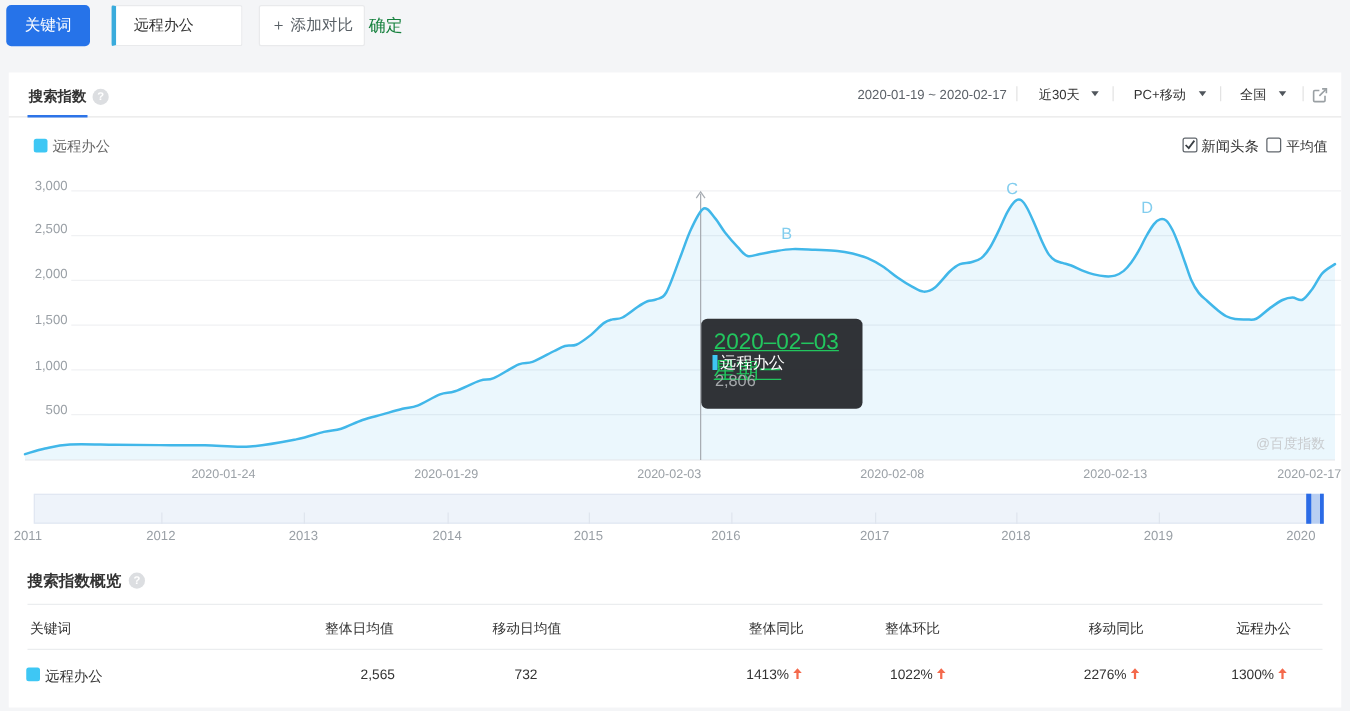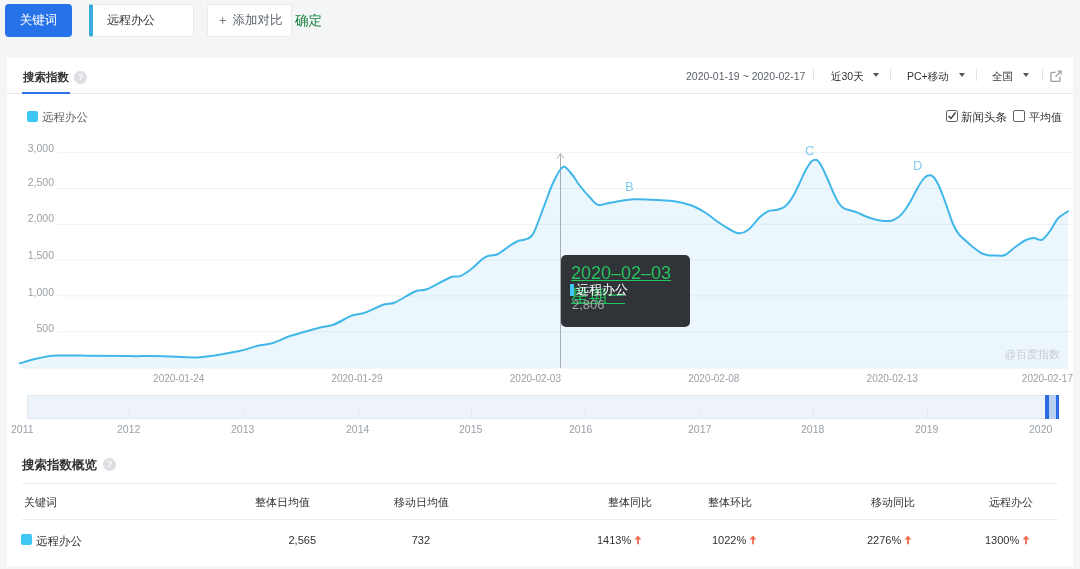--- a/index.html
+++ b/index.html
@@ -152,23 +152,23 @@
   <div class="abs yearlab" style="left:562px;">2016</div>
   <div class="abs yearlab" style="left:681px;">2017</div>
   <div class="abs yearlab" style="left:794px;">2018</div>
   <div class="abs yearlab" style="left:908px;">2019</div>
   <div class="abs yearlab" style="left:1022px;">2020</div>
 
   <div class="abs btitle">搜索指数概览</div>
   <div class="abs qmark" style="left:96px;top:400px;">?</div>
   <div class="abs tline" style="top:425px;"></div>
   <div class="abs th" style="left:17px;">关键词</div>
-  <div class="abs th" style="left:248px;width:65px;text-align:left;">整体日均值</div>
+  <div class="abs th" style="left:248px;width:65px;text-align:center;">整体日均值</div>
   <div class="abs th" style="left:387px;width:65px;text-align:left;">移动日均值</div>
-  <div class="abs th" style="left:583px;width:62px;text-align:right;">整体同比</div>
+  <div class="abs th" style="left:583px;width:62px;text-align:center;">整体同比</div>
   <div class="abs th" style="left:701px;width:62px;text-align:left;">整体环比</div>
   <div class="abs th" style="left:855px;width:62px;text-align:center;">移动同比</div>
   <div class="abs th" style="left:973px;width:62px;text-align:center;">远程办公</div>
   <div class="abs tline" style="top:460.5px;"></div>
   <div class="abs sq" style="left:14px;top:476px;"></div>
   <div class="abs td" style="left:29px;font-size:11.5px;">远程办公</div>
   <div class="abs td" style="left:259px;width:50px;text-align:right;">2,565</div>
   <div class="abs td" style="left:373px;width:50px;text-align:right;">732</div>
   <div class="abs td" style="left:590px;">1413% <svg width="8" height="10" viewBox="0 0 8 10" style="vertical-align:-1px;">
         <path d="M4 9.2 L4 3.2" stroke="#f4694c" stroke-width="1.8" fill="none"></path>

